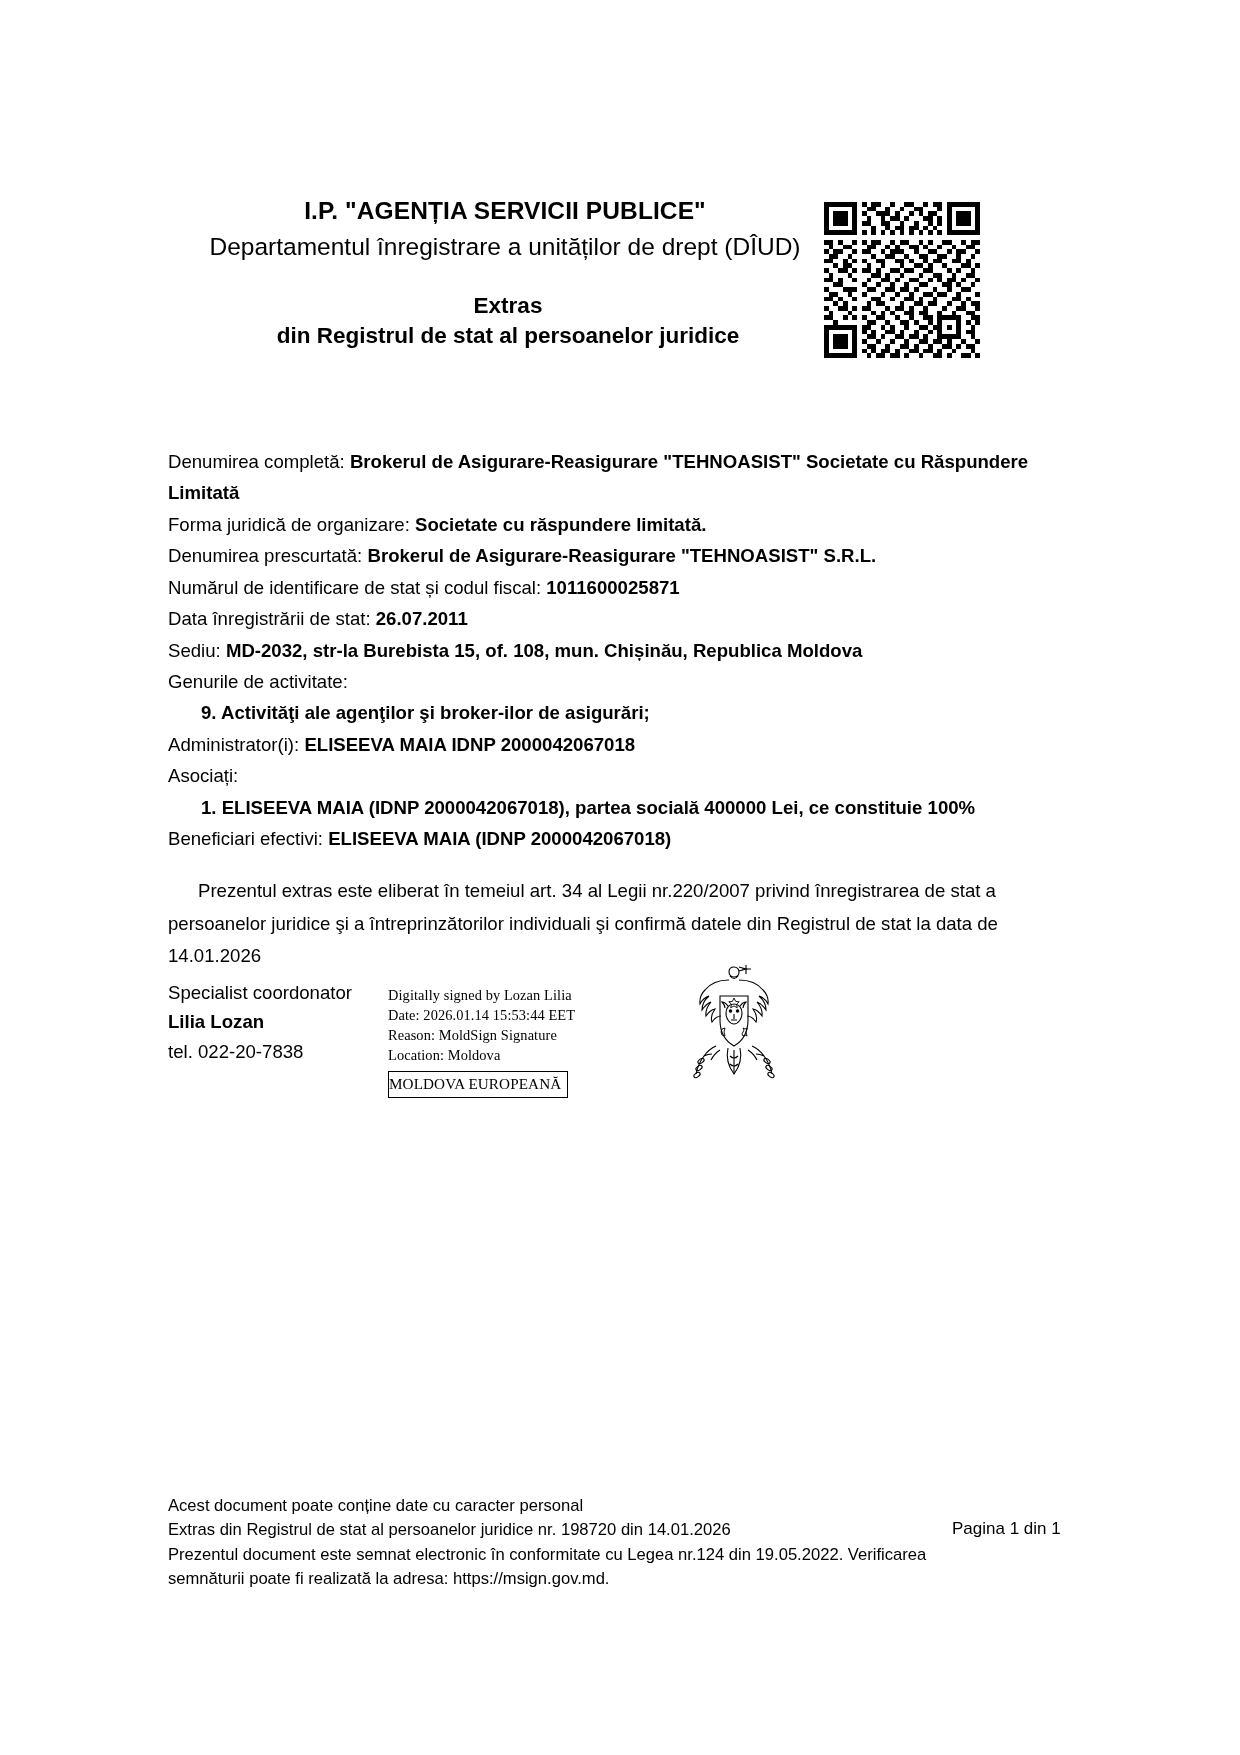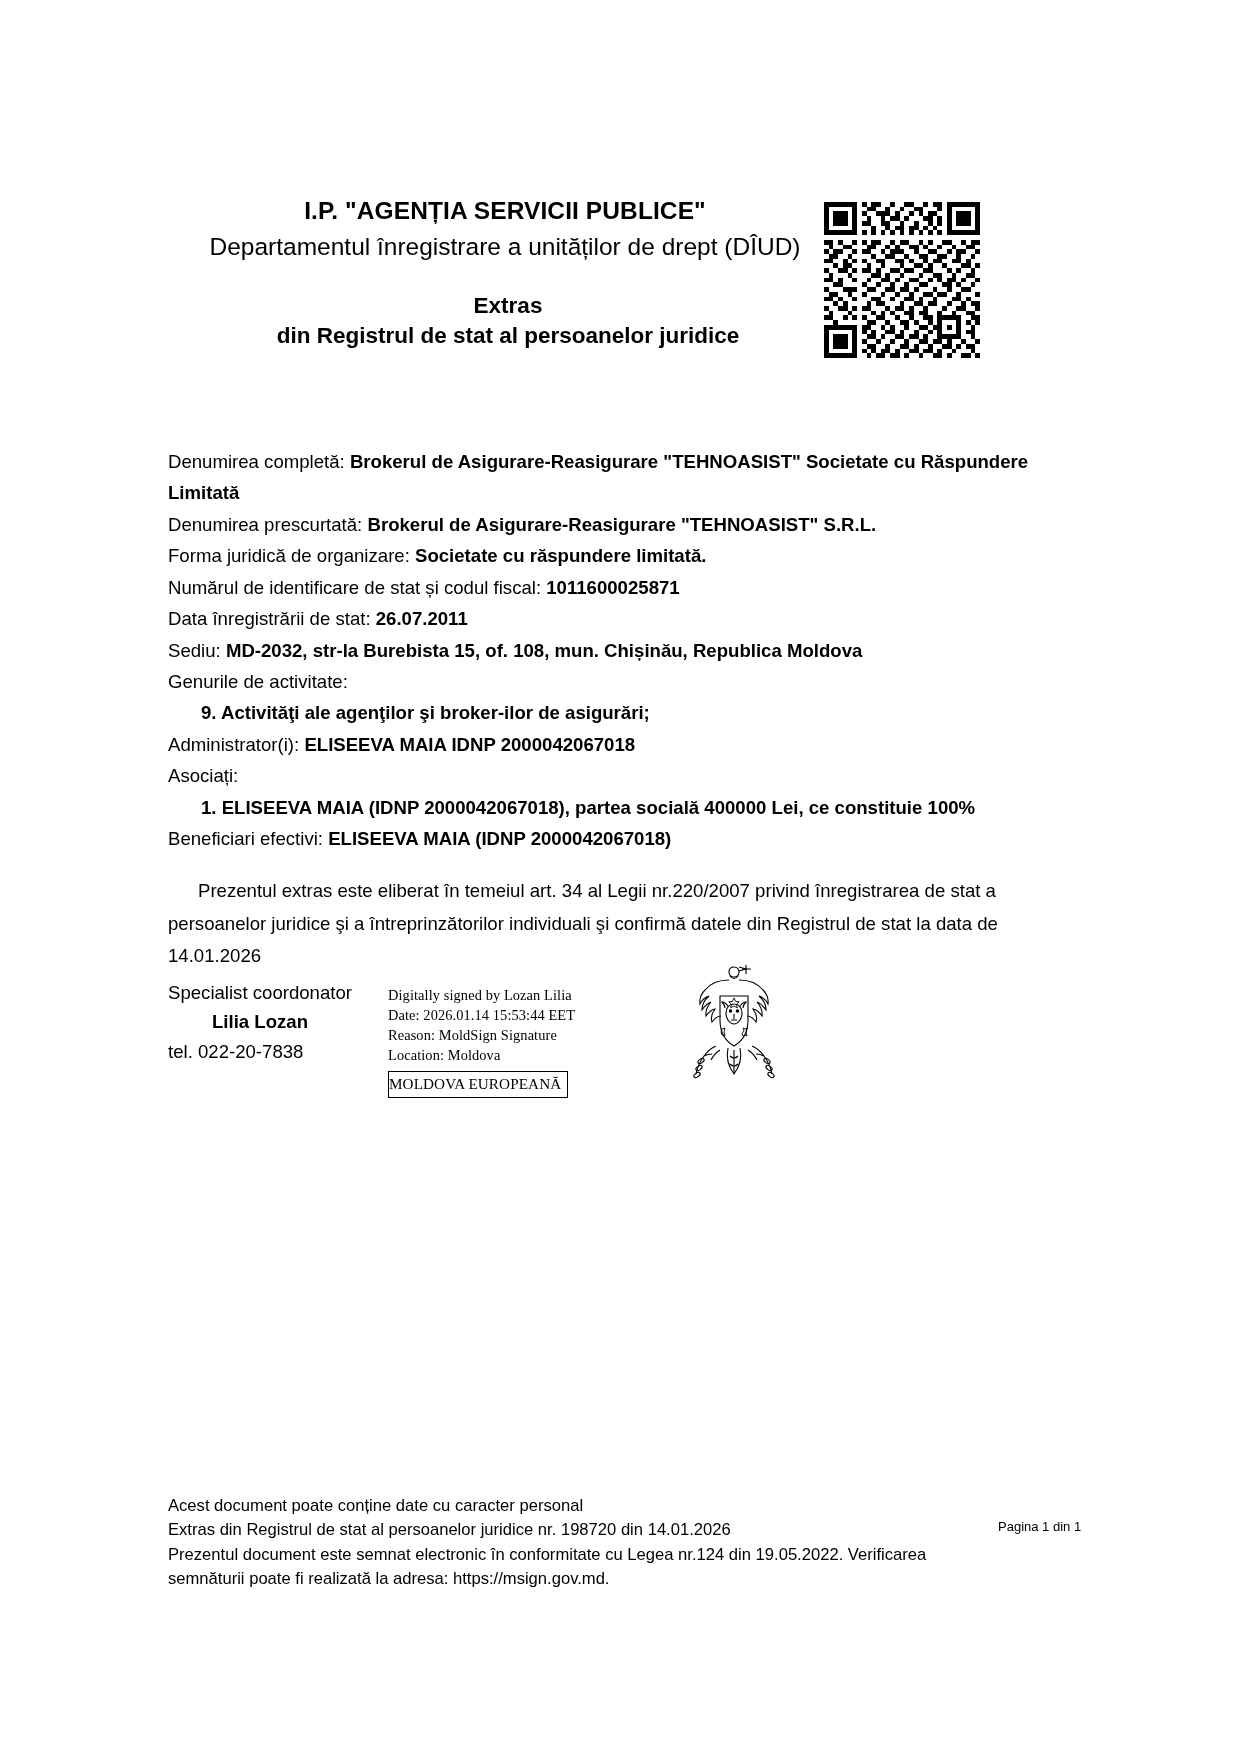--- a/index.html
+++ b/index.html
@@ -89,21 +89,21 @@
   }
 
   
   .sig-left {
     position: absolute;
     left: 168px;
     top: 978px;
     font-size: 18.6px;
     line-height: 1.58;
   }
-  .sig-left .name { font-weight: bold; text-align: center; }
+  .sig-left .name { font-weight: bold; }
 
   .sig-info {
     position: absolute;
     left: 388px;
     top: 986px;
     width: 215px;
     font-family: "Liberation Serif", serif;
     font-size: 14.4px;
     line-height: 1.38;
     letter-spacing: 0.1px;
@@ -133,22 +133,21 @@
     left: 168px;
     top: 1494px;
     width: 790px;
     font-size: 16.6px;
     line-height: 1.47;
   }
   .page-num {
     position: absolute;
     left: 952px;
     top: 1519px;
-    font-size: 13px;
-    margin-left: 46px;
+    font-size: 17px;
   }
 </style>
 </head>
 <body>
 
 <div class="page">
 
   <div class="header">
     <div class="org-name">I.P. "AGENȚIA SERVICII PUBLICE"</div>
     <div class="dept">Departamentul înregistrare a unităților de drept (DÎUD)</div>
@@ -469,22 +468,22 @@
           <rect x="23" y="32" width="2" height="1"></rect>
         <rect x="26" y="32" width="1" height="1"></rect>
           <rect x="29" y="32" width="2" height="1"></rect>
         <rect x="32" y="32" width="1" height="1"></rect>
       </g>
     </svg>
   </div>
 
   <div class="fields">
     <div class="line"><span>Denumirea completă: </span><b>Brokerul de Asigurare-Reasigurare "TEHNOASIST" Societate cu Răspundere Limitată</b></div>
+    <div class="line"><span>Forma juridică de organizare: </span><b>Societate cu răspundere limitată.</b></div>
     <div class="line"><span>Denumirea prescurtată: </span><b>Brokerul de Asigurare-Reasigurare "TEHNOASIST" S.R.L.</b></div>
-    <div class="line"><span>Forma juridică de organizare: </span><b>Societate cu răspundere limitată.</b></div>
     <div class="line"><span>Numărul de identificare de stat și codul fiscal: </span><b>1011600025871</b></div>
     <div class="line"><span>Data înregistrării de stat: </span><b>26.07.2011</b></div>
     <div class="line"><span>Sediu: </span><b>MD-2032, str-la Burebista 15, of. 108, mun. Chișinău, Republica Moldova</b></div>
     <div class="line">Genurile de activitate:</div>
     <div class="line indent">9. Activităţi ale agenţilor şi broker-ilor de asigurări;</div>
     <div class="line"><span>Administrator(i): </span><b>ELISEEVA MAIA IDNP 2000042067018</b></div>
     <div class="line">Asociați:</div>
     <div class="line indent">1. ELISEEVA MAIA (IDNP 2000042067018), partea socială 400000 Lei, ce constituie 100%</div>
     <div class="line"><span>Beneficiari efectivi: </span><b>ELISEEVA MAIA (IDNP 2000042067018)</b></div>
   </div>

